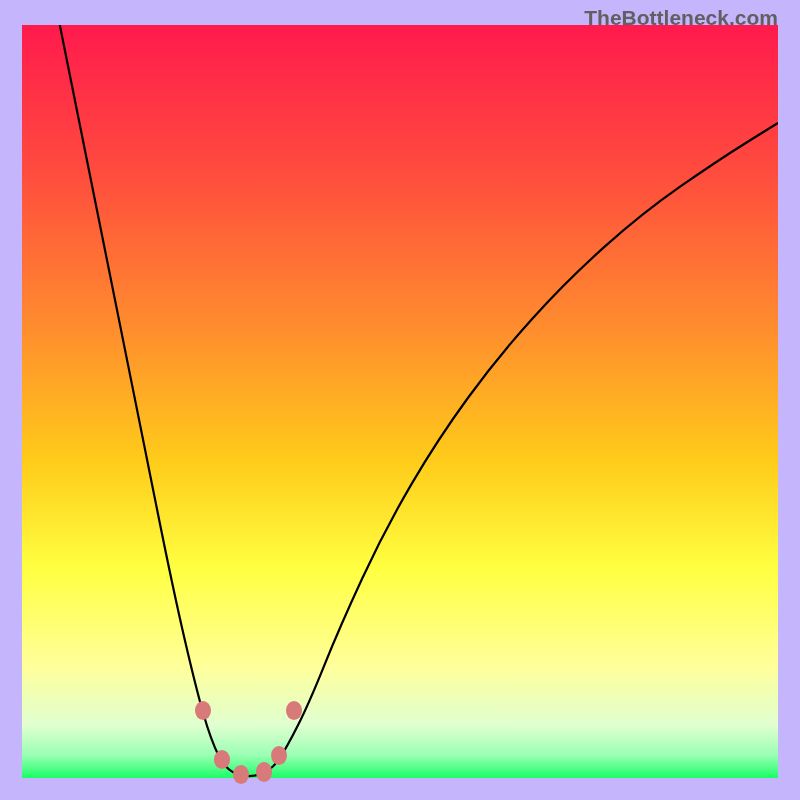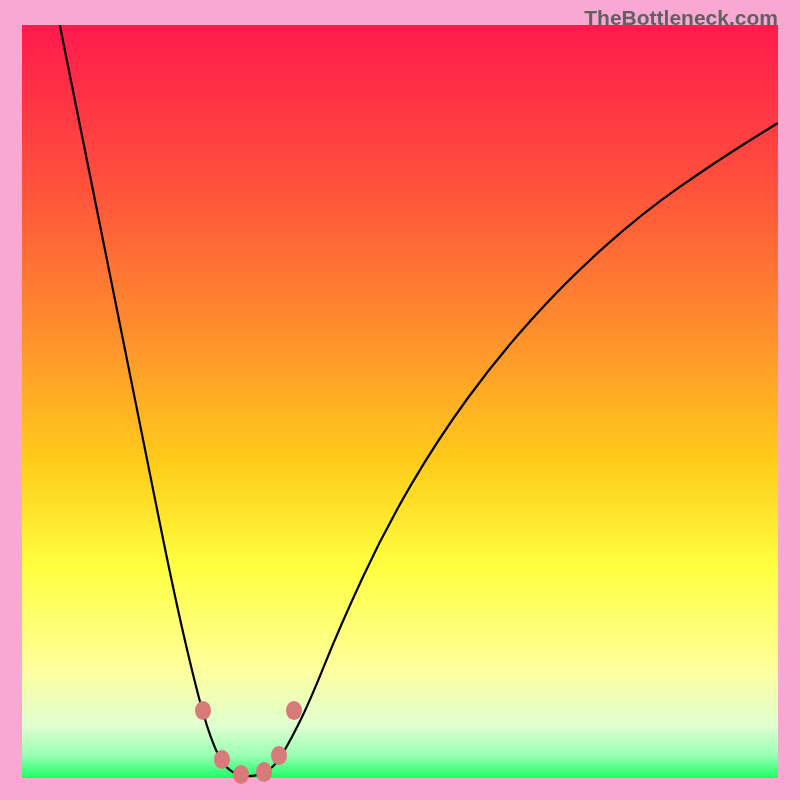--- a/index.html
+++ b/index.html
@@ -10,21 +10,21 @@
     html, body {
       width: 800px;
       height: 800px;
       overflow: hidden;
       background: #000;
     }
     .container {
       position: relative;
       width: 800px;
       height: 800px;
-      background: #f9a8d4;
+      background: #c4b5fd;
     }
     .watermark {
       position: absolute;
       top: 6px;
       right: 22px;
       font-family: Arial, sans-serif;
       font-size: 21px;
       font-weight: bold;
       color: #606060;
       z-index: 10;

